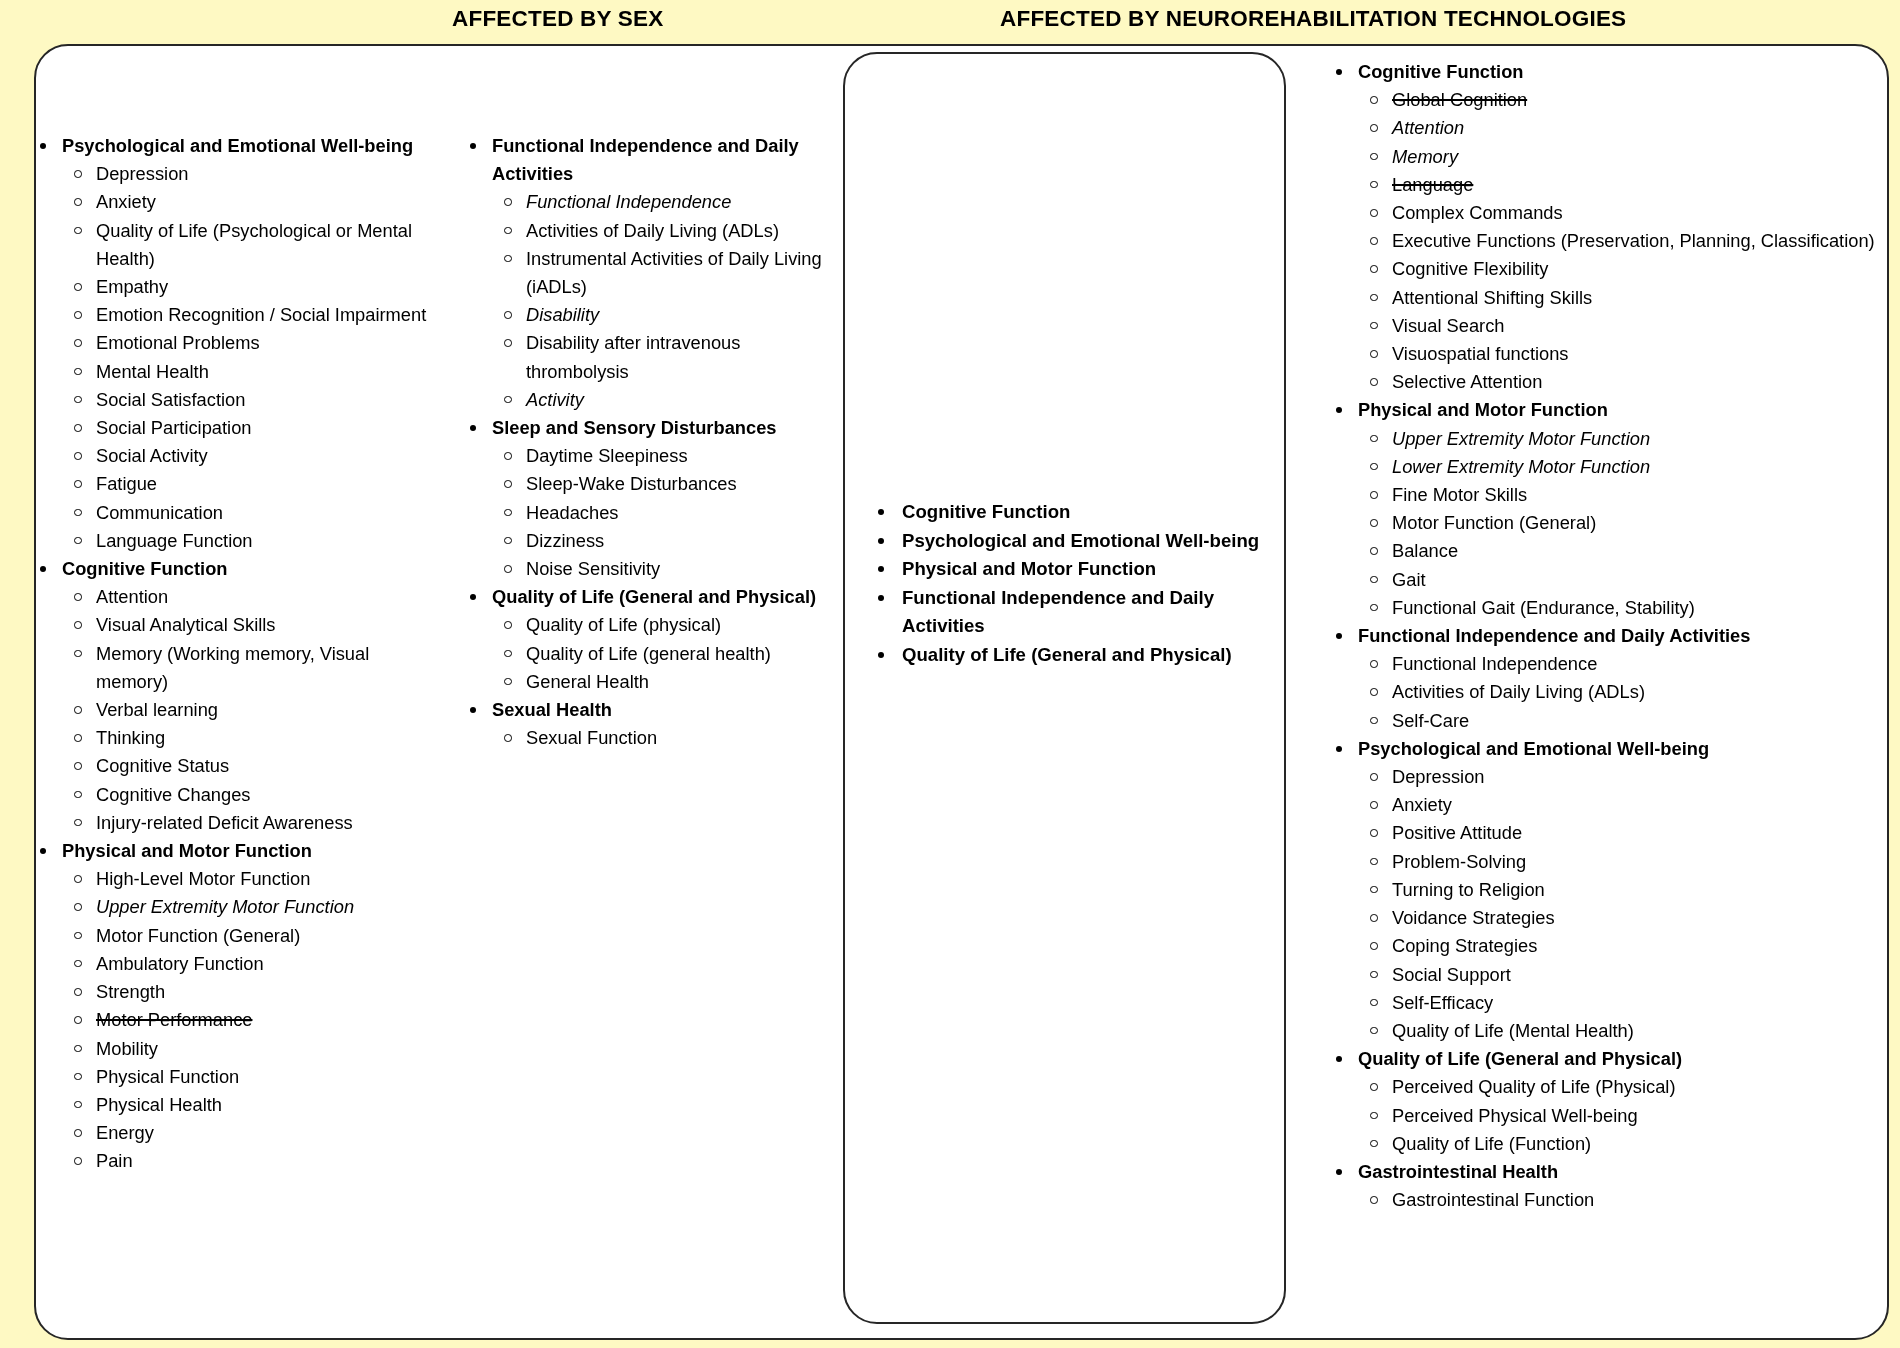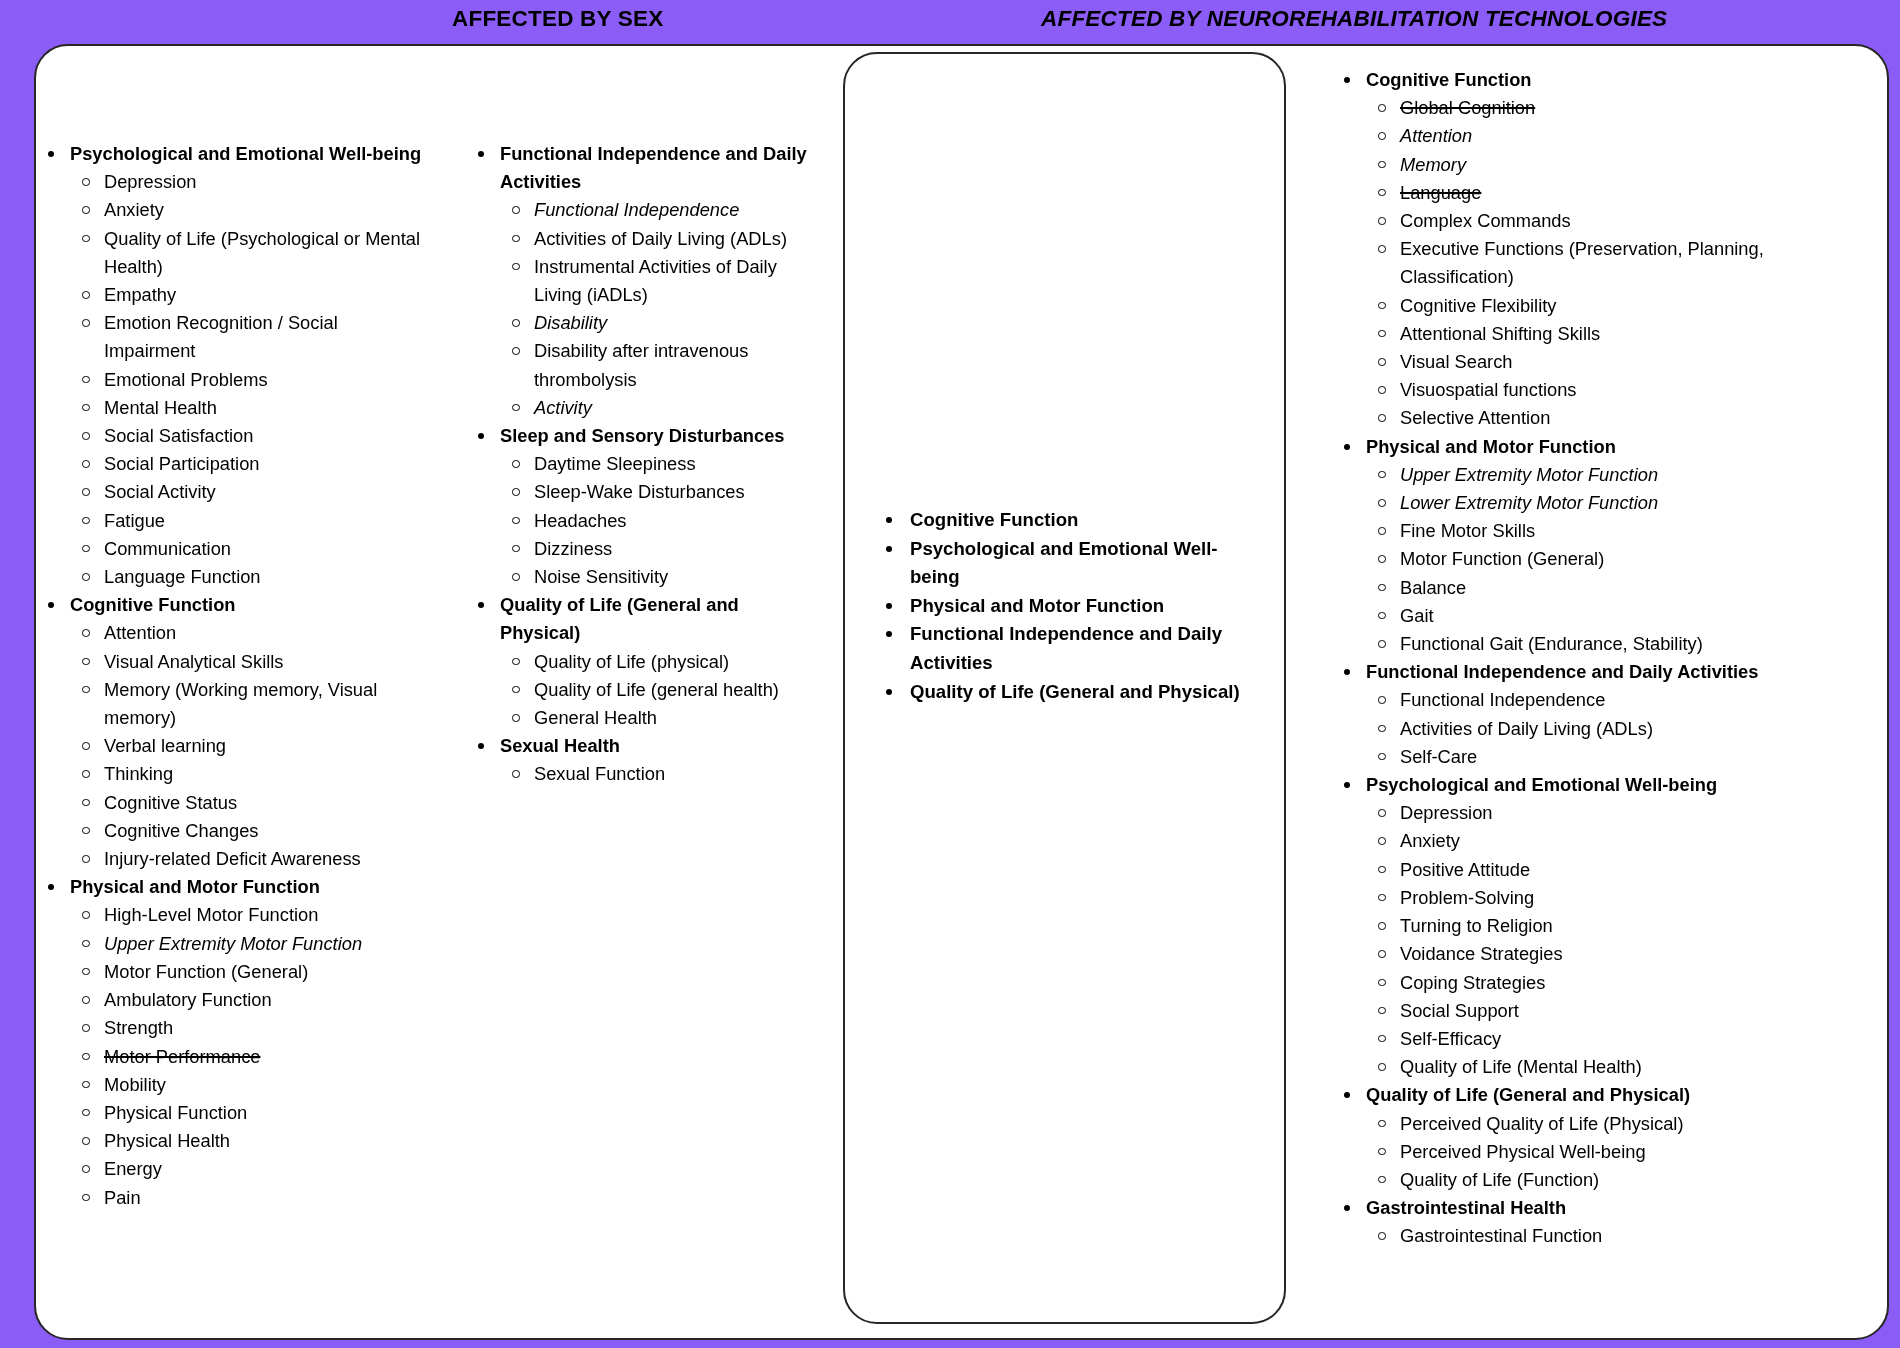--- a/index.html
+++ b/index.html
@@ -5,42 +5,42 @@
   * { box-sizing: border-box; }
   html, body {
     margin: 0; padding: 0;
     background: #ffffff;
     font-family: "Liberation Sans", sans-serif;
   }
   #page {
     position: relative;
     width: 1900px;
     height: 1348px;
-    background: #8b5cf6;
+    background: #fef9c3;
     overflow: hidden;
   }
 
   
   .headings {
     position: absolute;
     top: 0; left: 0;
     width: 1900px;
     height: 42px;
   }
   .heading {
     position: absolute;
     font-weight: bold;
     font-size: 22.5px;
     letter-spacing: 0.2px;
     color: #000;
     white-space: nowrap;
     top: 6px;
   }
   #heading-sex   { left: 452px; }
-  #heading-tech  { left: 1041px; font-style: italic; }
+  #heading-tech  { left: 1000px; }
 
   
   .outer-box {
     position: absolute;
     left: 34px;
     top: 44px;
     width: 1855px;
     height: 1296px;
     border: 2.5px solid #262626;
     border-radius: 34px;
@@ -63,21 +63,21 @@
   
   .col {
     position: absolute;
     z-index: 4;
   }
   #col-left   { left: 22px;   top: 132px; width: 420px; }
   #col-mid    { left: 452px;  top: 132px; width: 380px; }
   #col-center { left: 862px;  top: 498px; width: 410px; }
   #col-right  { left: 1318px; top: 58px;  width: 560px; }
 
-  ul { margin: 8px; padding: 0; list-style: none; }
+  ul { margin: 0; padding: 0; list-style: none; }
 
   
   .l1 {
     position: relative;
     padding-left: 40px;
     font-weight: bold;
     font-size: 18.3px;
     line-height: 28.2px;
     color: #000;
     margin-top: 0;

